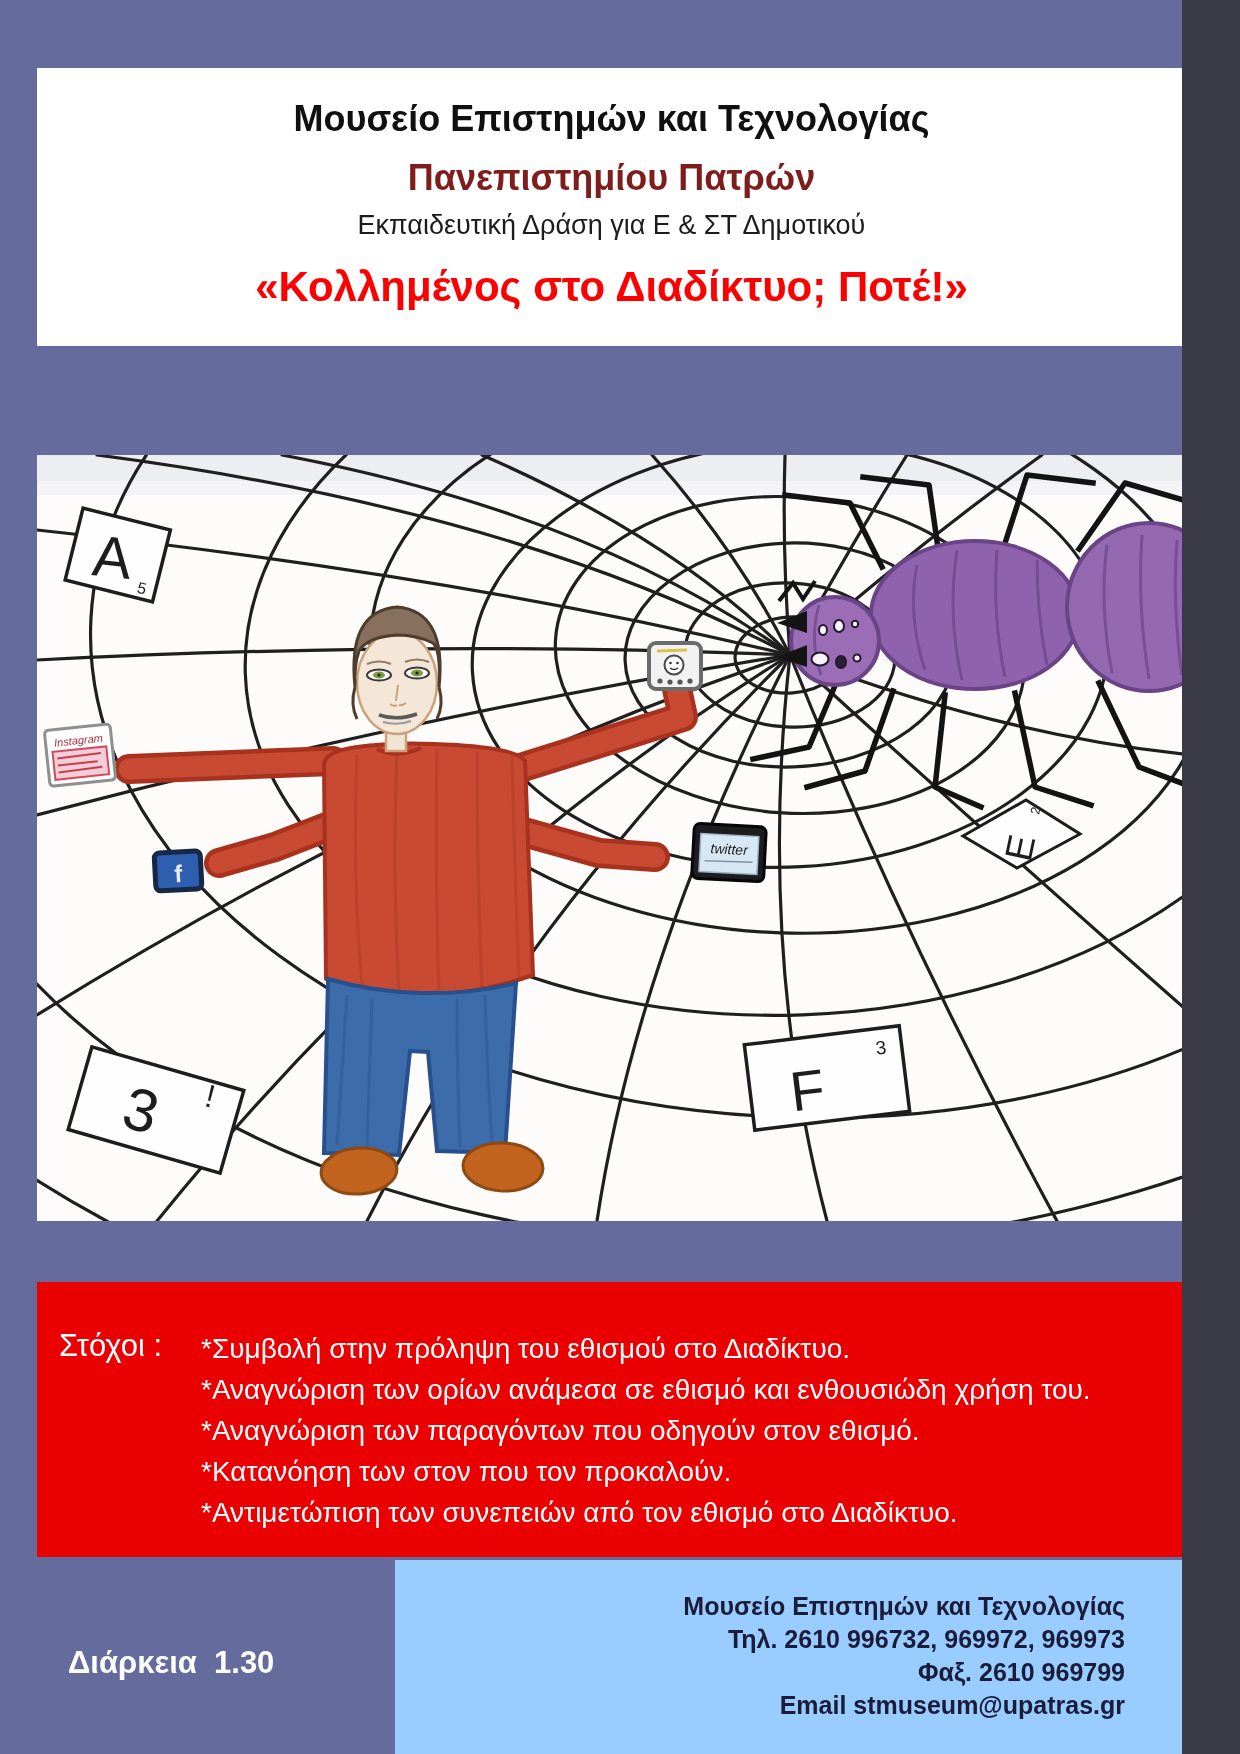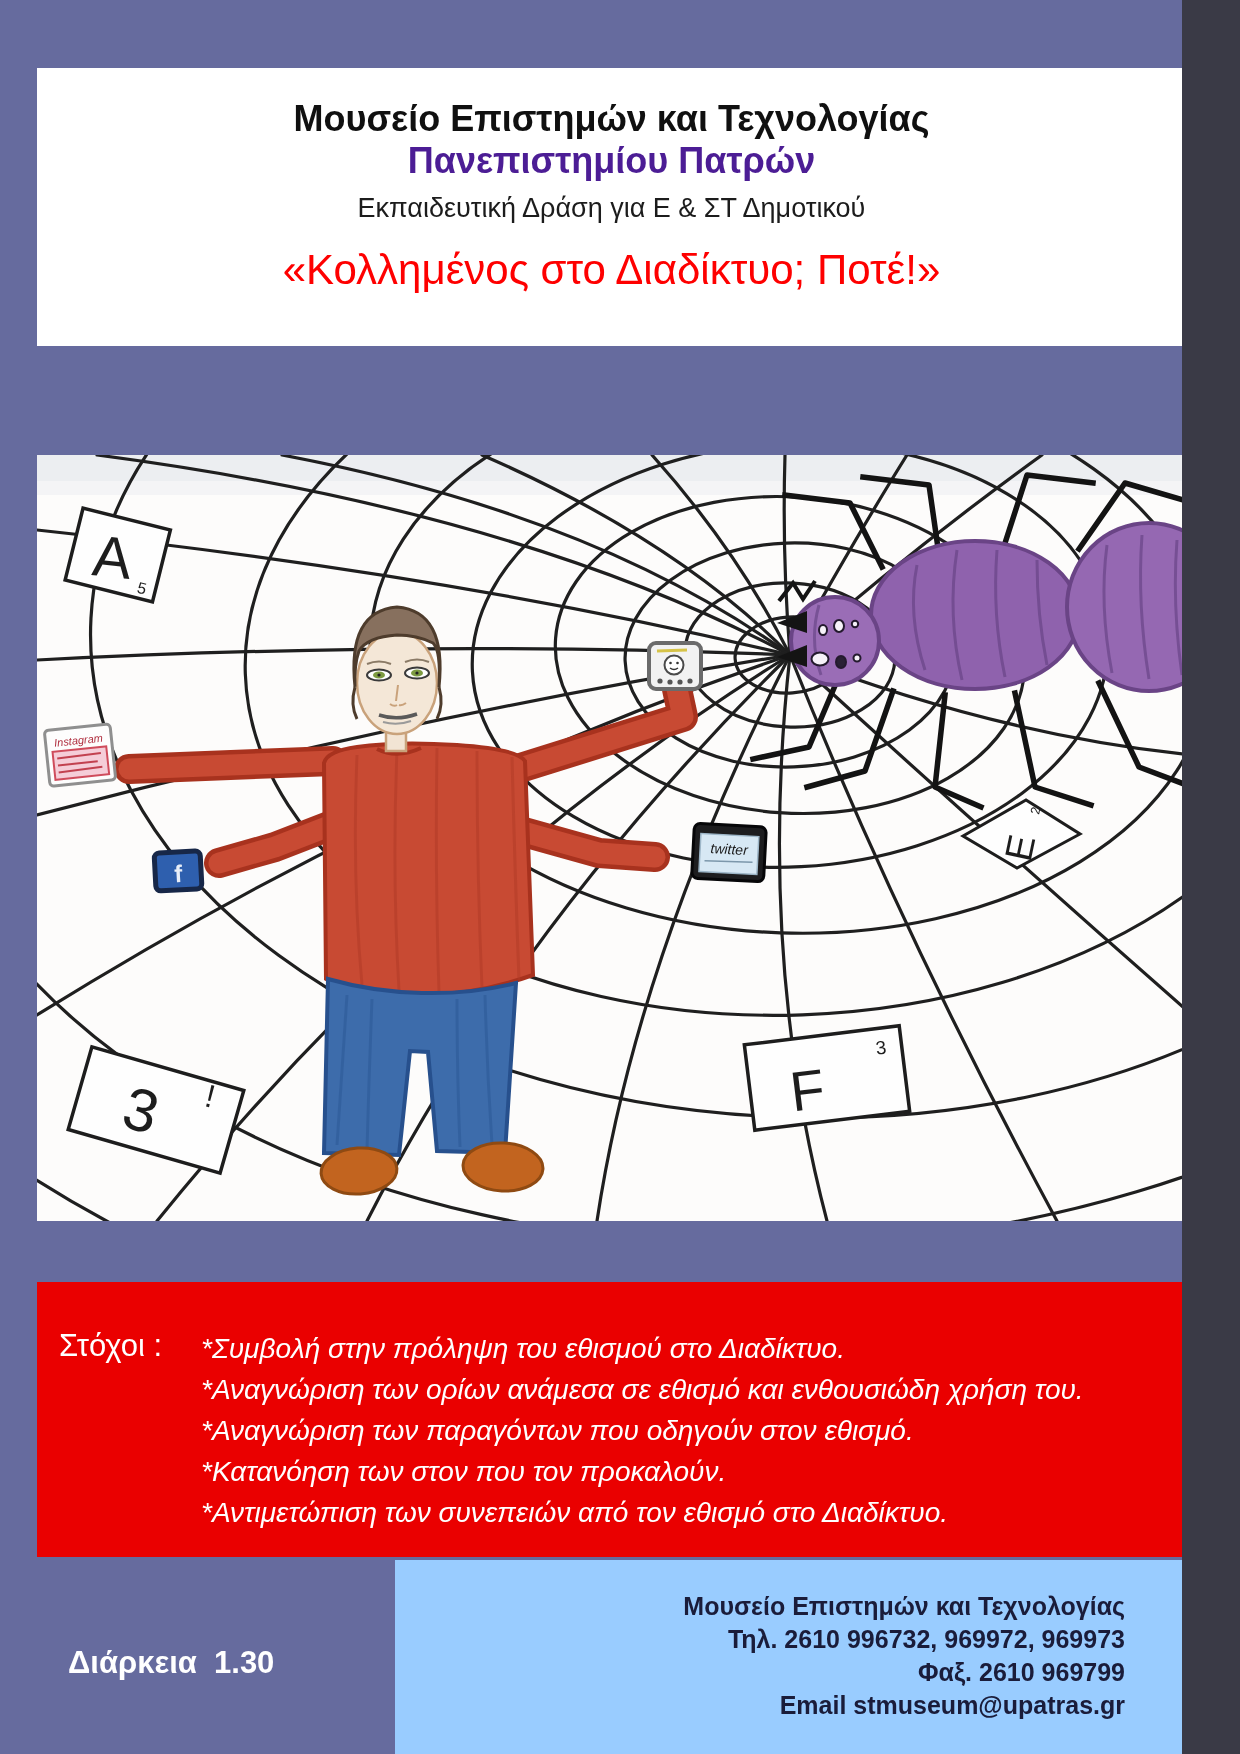--- a/index.html
+++ b/index.html
@@ -7,37 +7,37 @@
     position:relative; width:1182px; height:1754px;
     background:#666b9e; overflow:hidden;
     font-family:"Liberation Sans","DejaVu Sans",sans-serif;
   }
   
   .header-box {
     position:absolute; left:37px; top:68px; width:1149px; height:278px;
     background:#ffffff; text-align:center;
   }
   .h-line1 { margin-top:30px; font-size:36px; font-weight:bold; color:#101010; }
-  .h-line2 { font-size:36px; font-weight:bold; color:#4c1d95; }
+  .h-line2 { margin-top:17px; font-size:36px; font-weight:bold; color:#7f1d1d; }
   .h-sub   { margin-top:11px; font-size:27px; color:#1c1c1c; }
-  .h-slogan{ margin-top:22px; font-size:42px; font-weight:normal; color:#fe0000; }
+  .h-slogan{ margin-top:22px; font-size:42px; font-weight:bold; color:#fe0000; }
   
   .art-box {
     position:absolute; left:37px; top:455px; width:1155px; height:766px;
     background:#fdfcfb;
   }
   .art-box svg { display:block; }
   
   .goals-box {
     position:absolute; left:37px; top:1282px; width:1166px; height:275px;
     background:#ea0000; color:#ffffff;
   }
   .goals-inner { display:flex; padding:46px 18px 0 22px; }
   .goals-label { flex:none; width:142px; font-size:31px; font-weight:normal; }
-  .goals-items { font-size:28px; line-height:41px;font-style:italic; }
+  .goals-items { font-size:28px; line-height:41px; }
   
   .duration {
     position:absolute; left:68px; top:1645px;
     font-size:31px; font-weight:bold; color:#ffffff; white-space:pre;
   }
   .contact-box {
     position:absolute; left:395px; top:1560px; width:845px; height:194px;
     background:#99ccff;
   }
   .contact-inner {

